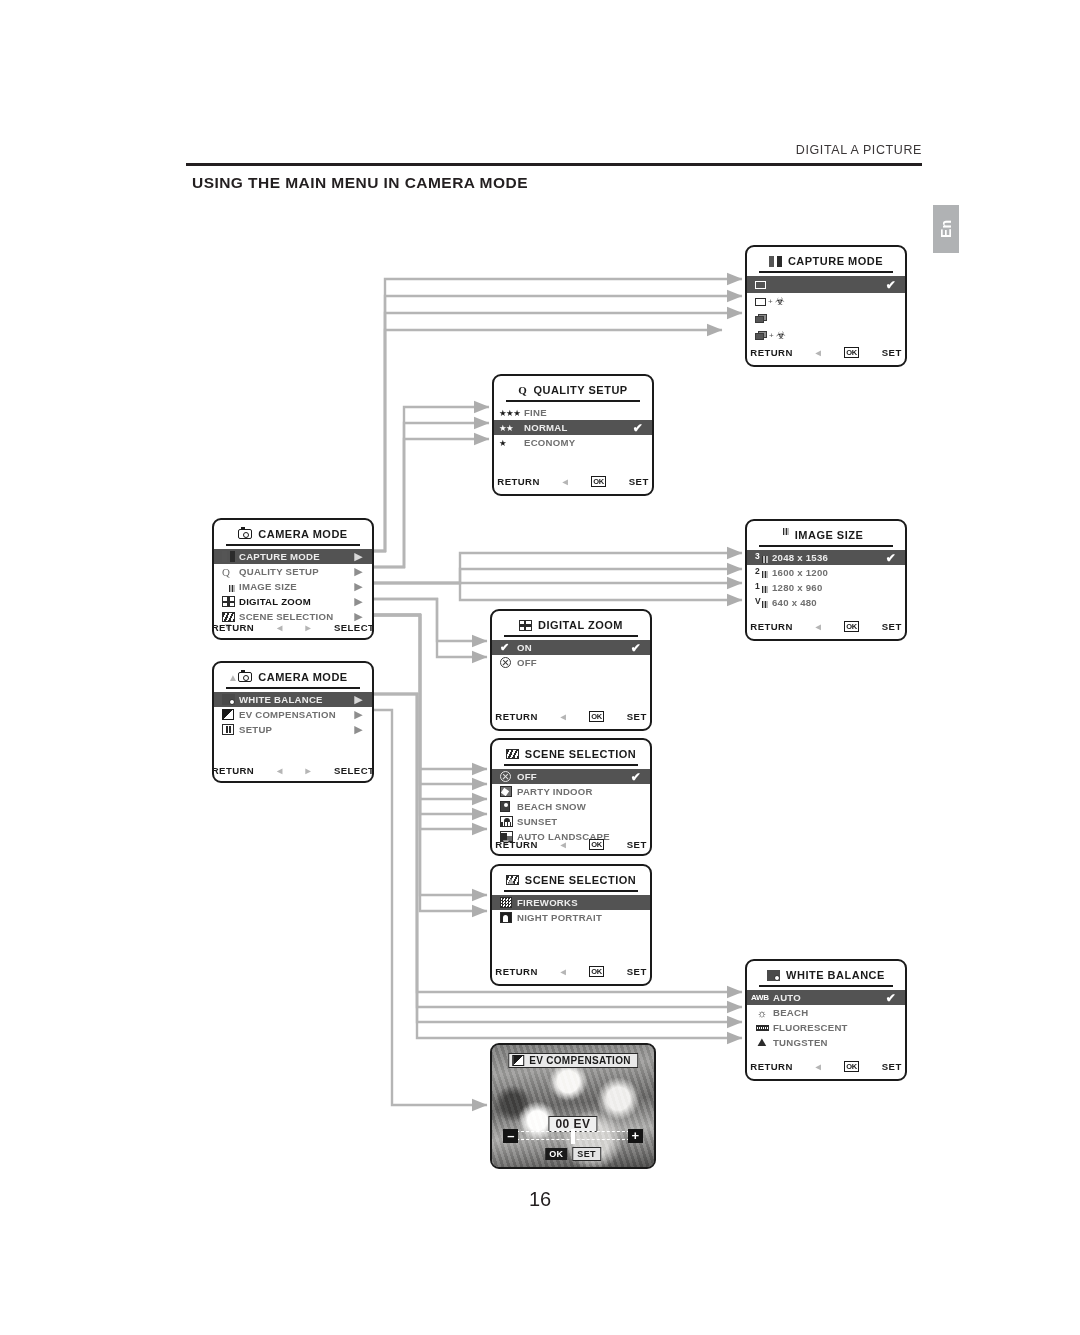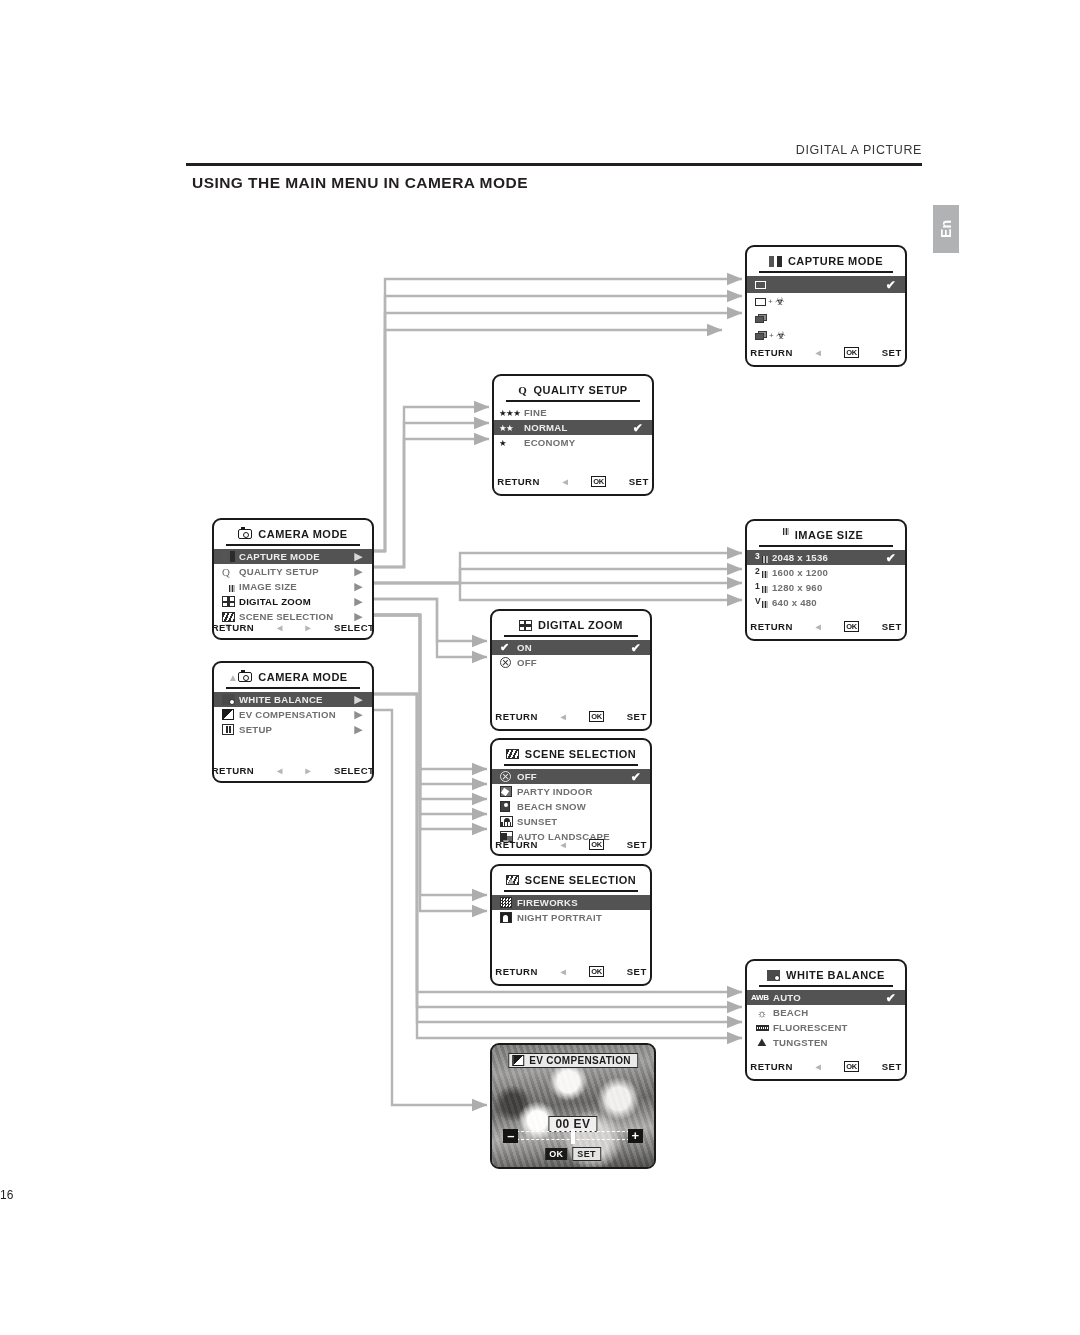--- a/index.html
+++ b/index.html
@@ -4,21 +4,21 @@
 <style>
   html,body{margin:0;padding:0;background:#ffffff;}
   body{width:1080px;height:1335px;position:relative;font-family:"Liberation Sans",sans-serif;color:#231f20;overflow:hidden;}
 
   
   .hdr-text{position:absolute;right:158px;top:143px;font-size:12.5px;letter-spacing:.6px;font-weight:400;color:#3a3637;}
   .hdr-rule{position:absolute;left:186px;top:163px;width:736px;height:3px;background:#231f20;}
   .page-title{position:absolute;left:192px;top:174px;font-size:15.5px;font-weight:bold;letter-spacing:.45px;}
   .en-tab{position:absolute;left:933px;top:205px;width:26px;height:48px;background:#b0b2b4;}
   .en-tab span{display:block;transform:rotate(-90deg);transform-origin:center;font-size:14px;font-weight:bold;color:#ffffff;line-height:48px;text-align:center;width:48px;margin-left:-11px;}
-  .page-num{position:absolute;left:0;right:0;top:1188px;text-align:left;font-size:12px;color:#231f20;}
+  .page-num{position:absolute;left:0;right:0;top:1188px;text-align:center;font-size:20px;color:#231f20;}
 
   
   #wires{position:absolute;left:0;top:0;width:1080px;height:1335px;}
 
   
   .lcd{position:absolute;border:2px solid #1a1a1a;border-radius:9px;background:#ffffff;box-sizing:border-box;}
   .lcd .ttl{display:flex;align-items:center;justify-content:center;gap:6px;font-size:11px;font-weight:bold;letter-spacing:.5px;color:#1a1a1a;padding-top:8px;padding-bottom:4px;}
   .lcd .sep{height:2px;background:#1a1a1a;margin:0 12px 3px 12px;}
   .rows{padding:0 0 0 0;}
   .row{display:flex;align-items:center;height:15px;font-size:9.6px;letter-spacing:.25px;color:#6f6f6f;padding-left:8px;box-sizing:border-box;}

